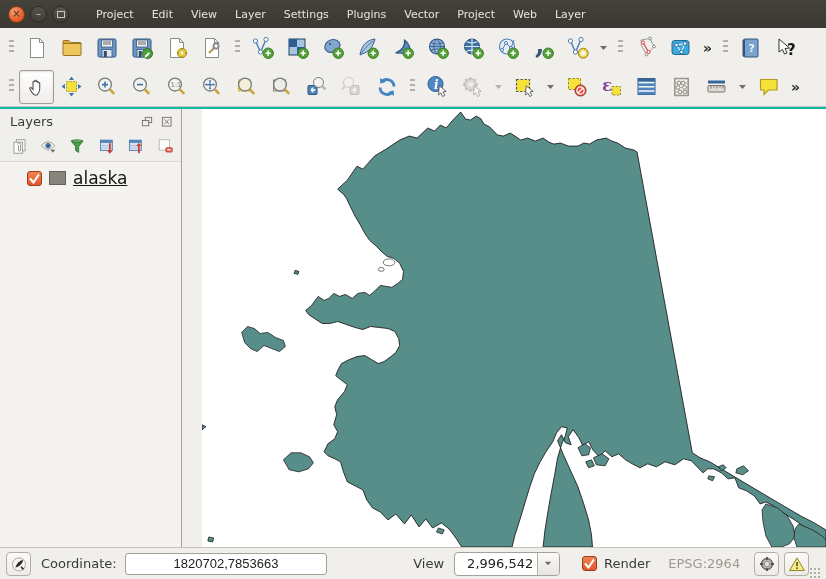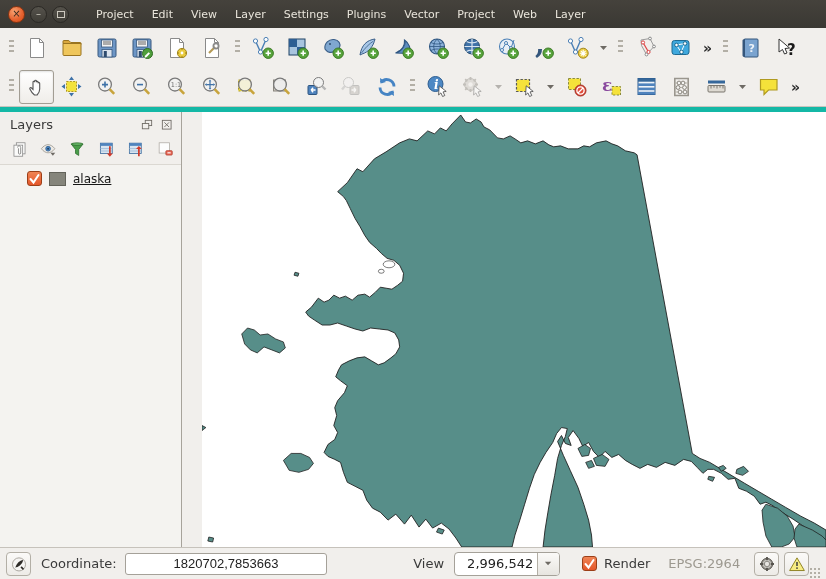--- a/index.html
+++ b/index.html
@@ -22,35 +22,35 @@
   .tbtn{width:33px;height:32px;display:flex;align-items:center;justify-content:center;border-radius:3px;border:1px solid transparent;flex:0 0 auto;}
   .tbtn svg{width:24px;height:24px;display:block;}
   .tbtn.active{background:linear-gradient(#ffffff,#efede9);border:1px solid #a29d93;box-shadow:inset 0 1px 2px rgba(0,0,0,.12);}
   .tbtn.disabled{opacity:.45;}
   .tbtn.dd{width:15px;}
   .tbtn.dd svg{width:12px;height:12px;}
   .grip{width:8px;height:15px;margin:0 4px;background:repeating-linear-gradient(to bottom,#b3afa6 0 2px,transparent 2px 5px);background-size:5px 100%;background-repeat:no-repeat;background-position:center;flex:0 0 auto;}
   .overflow{font-size:14px;font-weight:bold;color:#2a2a2a;padding:0 5px;flex:0 0 auto;}
 
   
-  .main{flex:1;display:flex;min-height:0;border-top:5px solid #14b8a6;gap:20px;}
+  .main{flex:1;display:flex;min-height:0;border-top:2px solid #14b8a6;gap:20px;}
   .layers-panel{width:182px;flex:0 0 182px;display:flex;flex-direction:column;background:#f1efec;border-right:1px solid #a7a39b;box-sizing:border-box;}
   .panel-header{display:flex;align-items:center;padding:4px 6px 2px 10px;}
   .panel-title{font-size:13px;color:#3a3a3a;flex:1;}
   .panel-hbtn{width:17px;height:17px;margin-left:3px;display:flex;align-items:center;justify-content:center;}
   .panel-hbtn svg{width:14px;height:14px;}
   .panel-tools{display:flex;align-items:center;gap:7px;padding:3px 4px 4px 8px;}
   .ptool{width:24px;height:22px;display:flex;align-items:center;justify-content:center;}
   .ptool svg{width:19px;height:19px;}
   .layer-list{flex:1;background:#f4f3f0;border-top:1px solid #dbd8d2;}
   .layer-row{display:flex;align-items:center;gap:7px;padding:6px 6px 5px 27px;}
   .layer-check{width:15px;height:15px;border-radius:3px;background:linear-gradient(#ef8454,#e4572b);border:1px solid #9c3f18;box-sizing:border-box;display:flex;align-items:center;justify-content:center;}
   .layer-check svg{width:13px;height:13px;}
   .layer-swatch{width:17px;height:14px;border:1px solid #63635a;box-sizing:border-box;}
-  .layer-label{font-size:12px;color:#161616;text-decoration:underline;}
+  .layer-label{font-size:17px;color:#161616;text-decoration:underline;}
 
   .map-canvas{flex:1;background:#ffffff;position:relative;min-width:0;}
   .map-canvas svg{position:absolute;inset:0;width:100%;height:100%;}
 
   
   .statusbar{flex:0 0 31px;height:31px;border-top:1px solid #c6c2bb;background:#f1efec;display:flex;align-items:center;padding:0 6px;font-size:13px;color:#3a3a3a;}
   .sbtn{width:25px;height:24px;border:1px solid #b3afa6;border-radius:4px;background:linear-gradient(#fbfaf8,#edebe7);display:flex;align-items:center;justify-content:center;box-sizing:border-box;flex:0 0 auto;}
   .sbtn svg{width:18px;height:18px;}
   .coord-label{margin-left:10px;}
   .coord-input{width:222px;height:20px;margin-left:8px;border:1px solid #a5a199;border-radius:3px;background:#fff;text-align:center;font-size:13px;color:#222;font-family:Liberation Sans, sans-serif;padding:0;}

